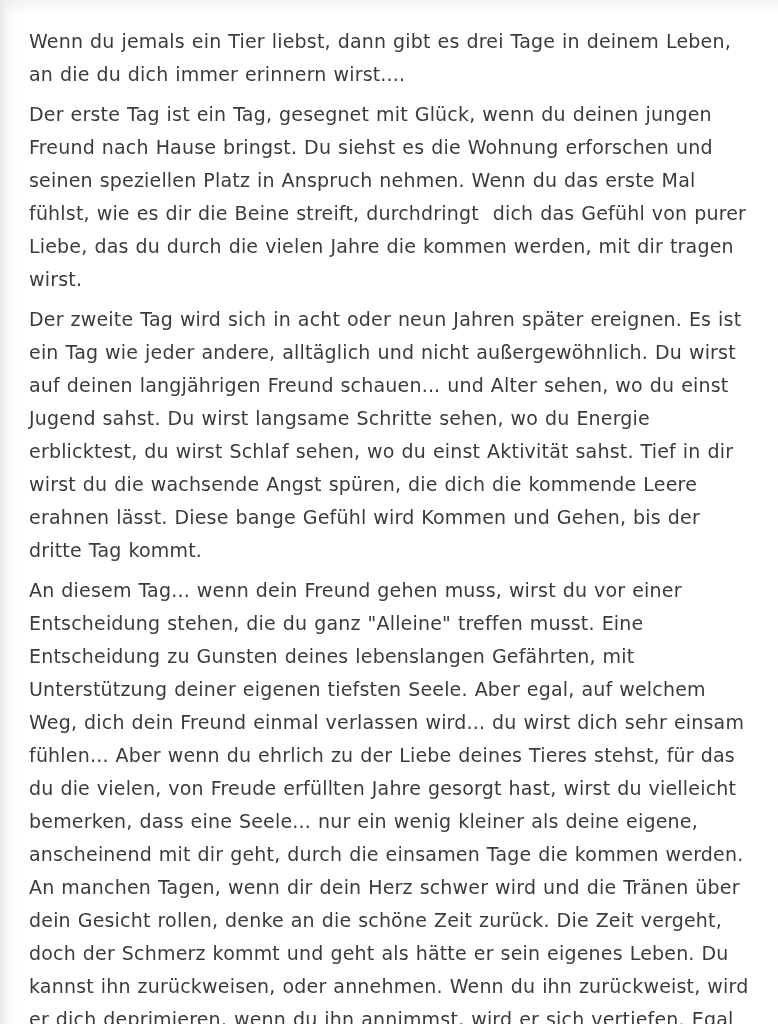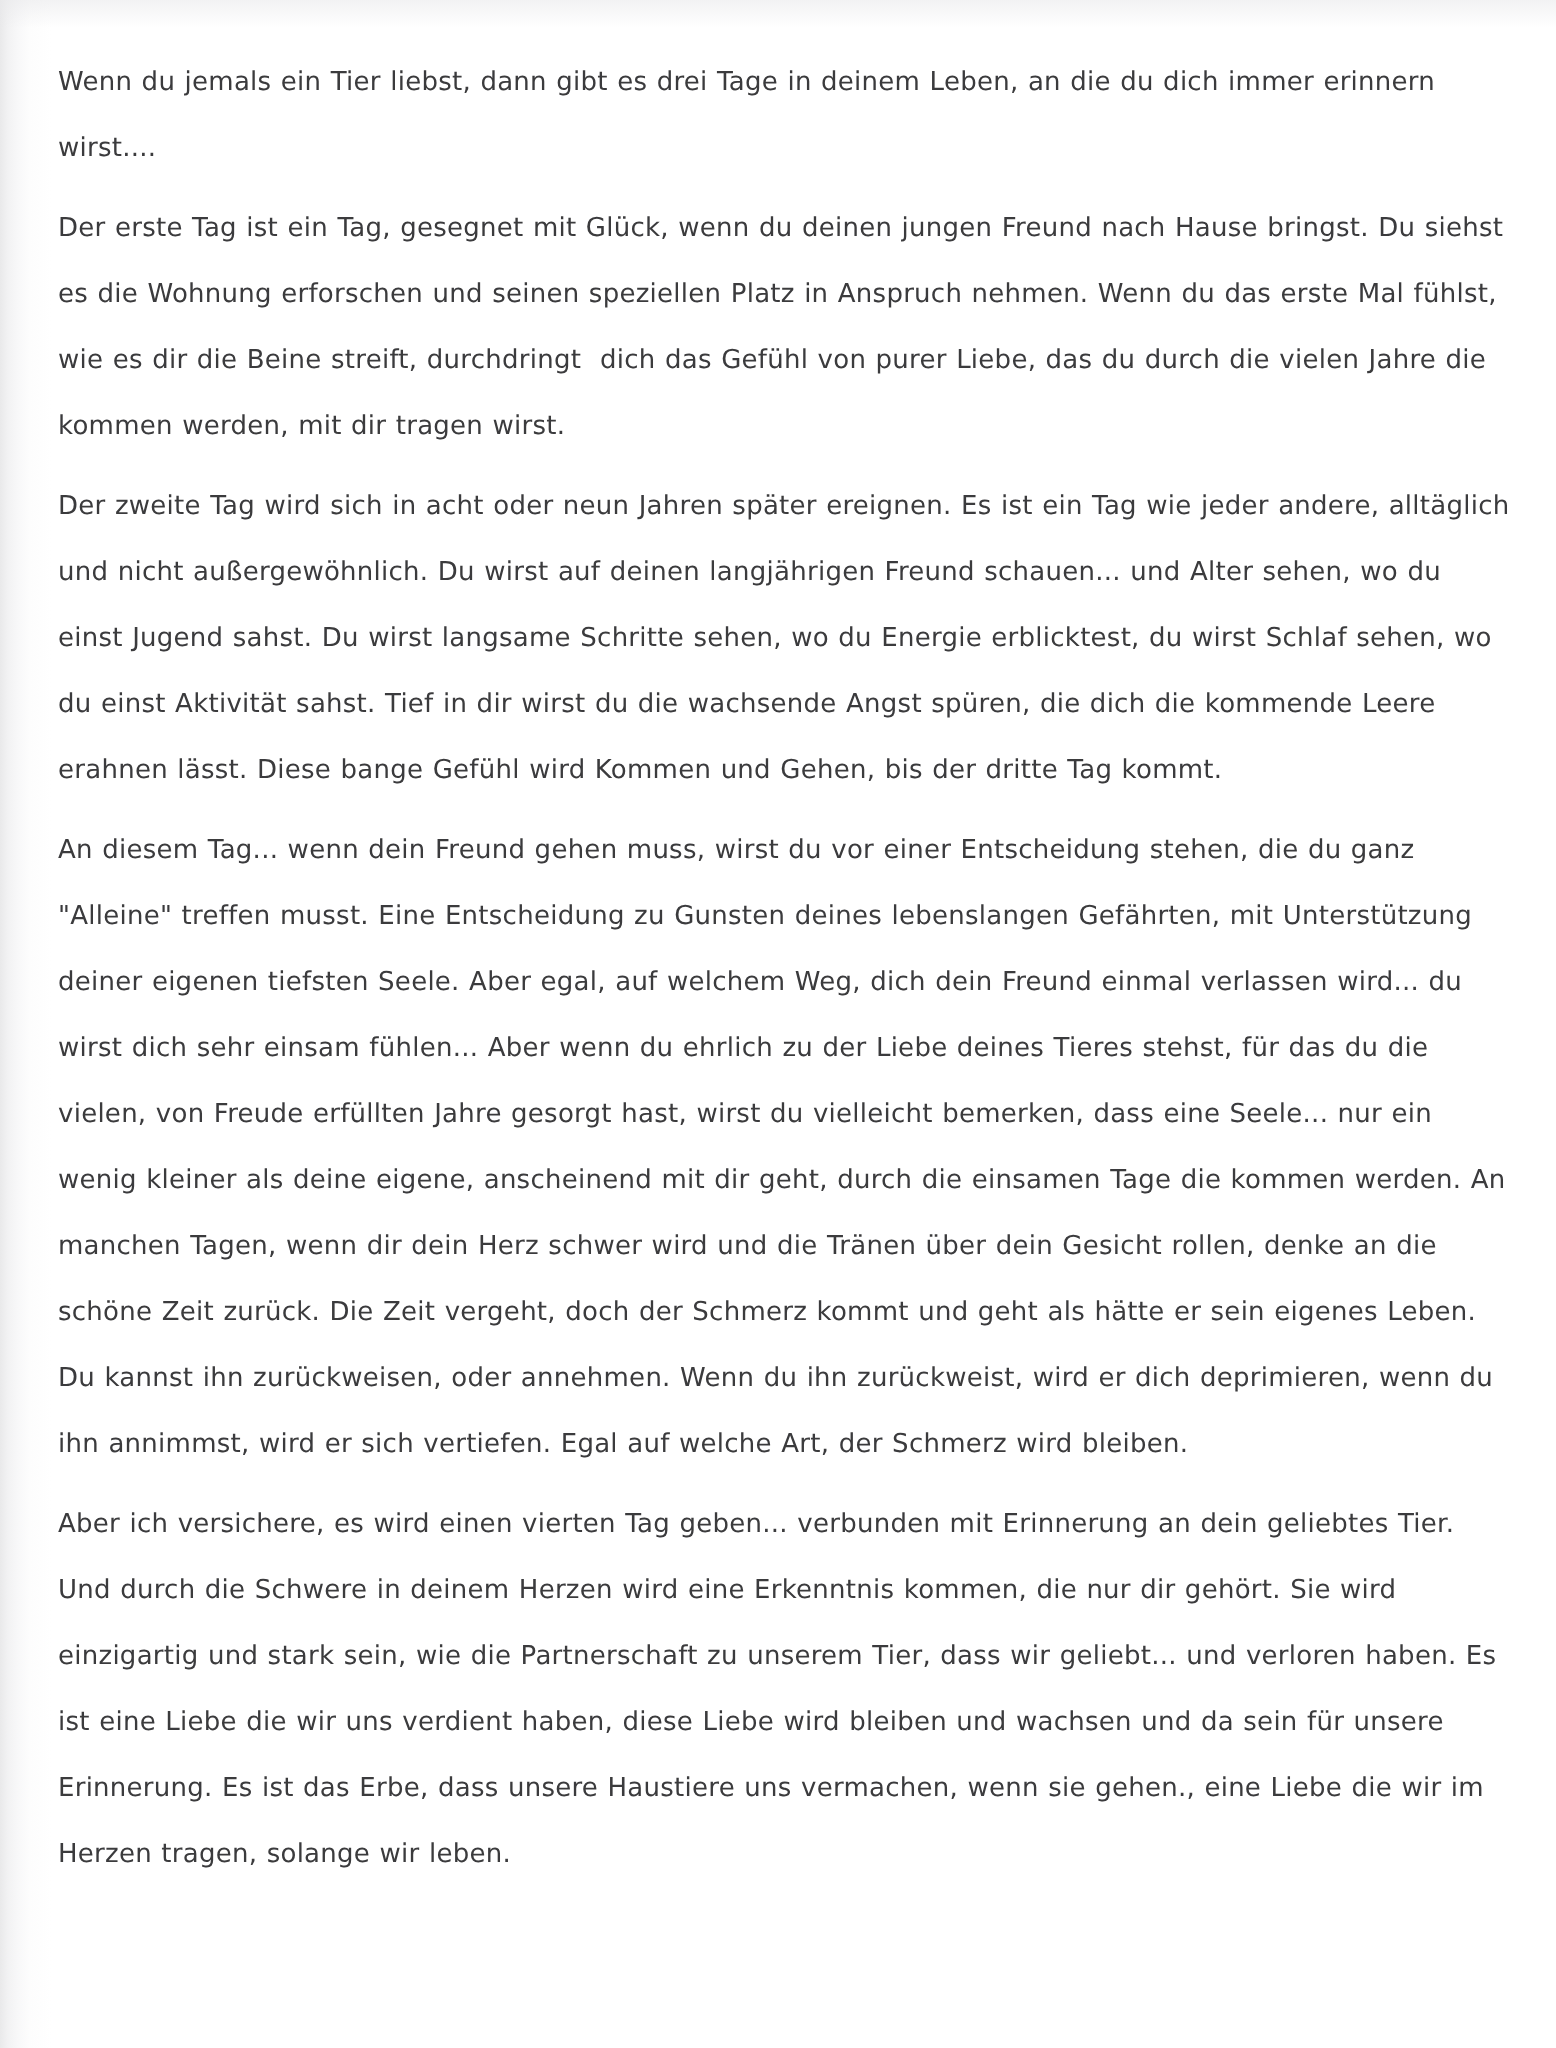--- a/index.html
+++ b/index.html
@@ -41,21 +41,21 @@
 
   #doc-body {
     position: absolute;
     left: 29px;
     top: 25px;
     width: 726px;
   }
 
   .para {
     margin: 0 0 7px 0;
-    font-size: 13px;
+    font-size: 19px;
     line-height: 33px;
     color: #3b3b3d;
     letter-spacing: 0.01em;
     word-spacing: 0.035em;
     text-align: left;
     white-space: pre-wrap;
     -webkit-font-smoothing: antialiased;
   }
   .para:last-child { margin-bottom: 0; }
 </style>

